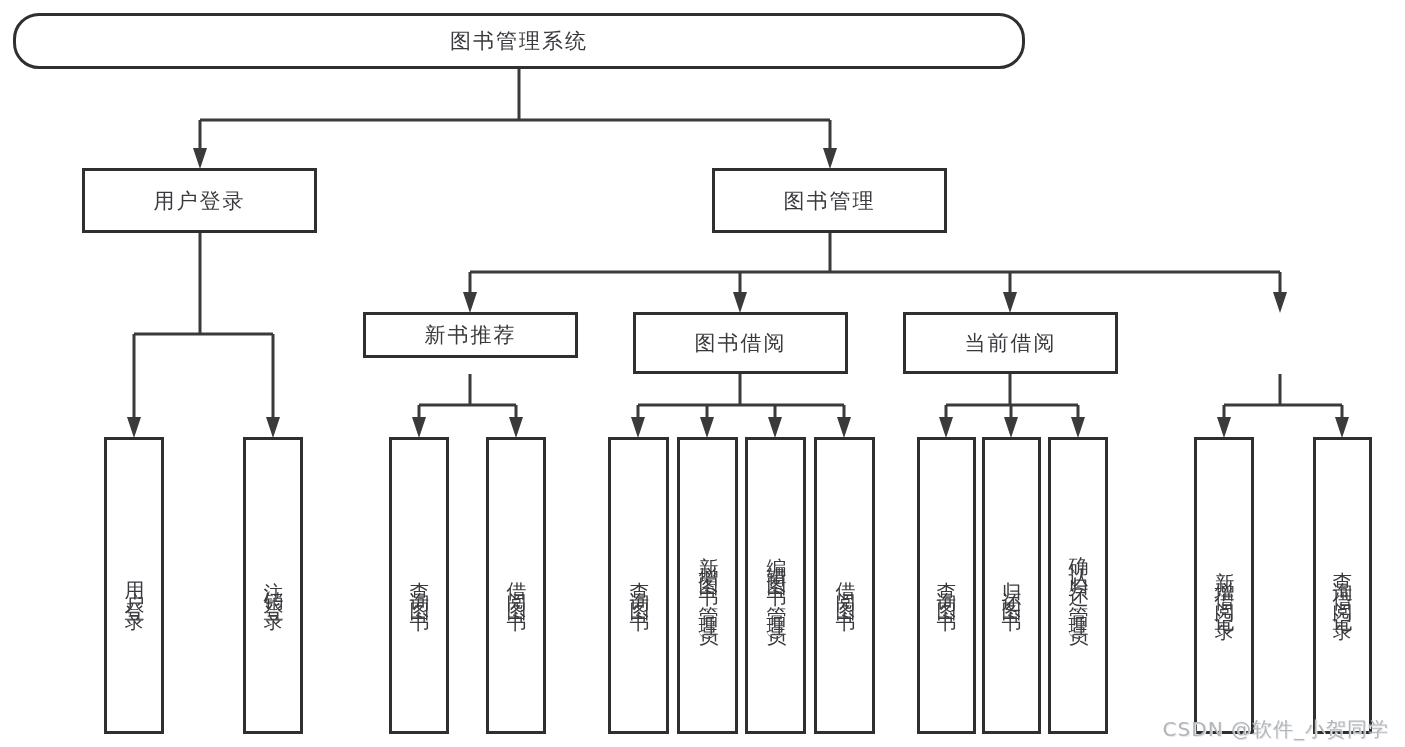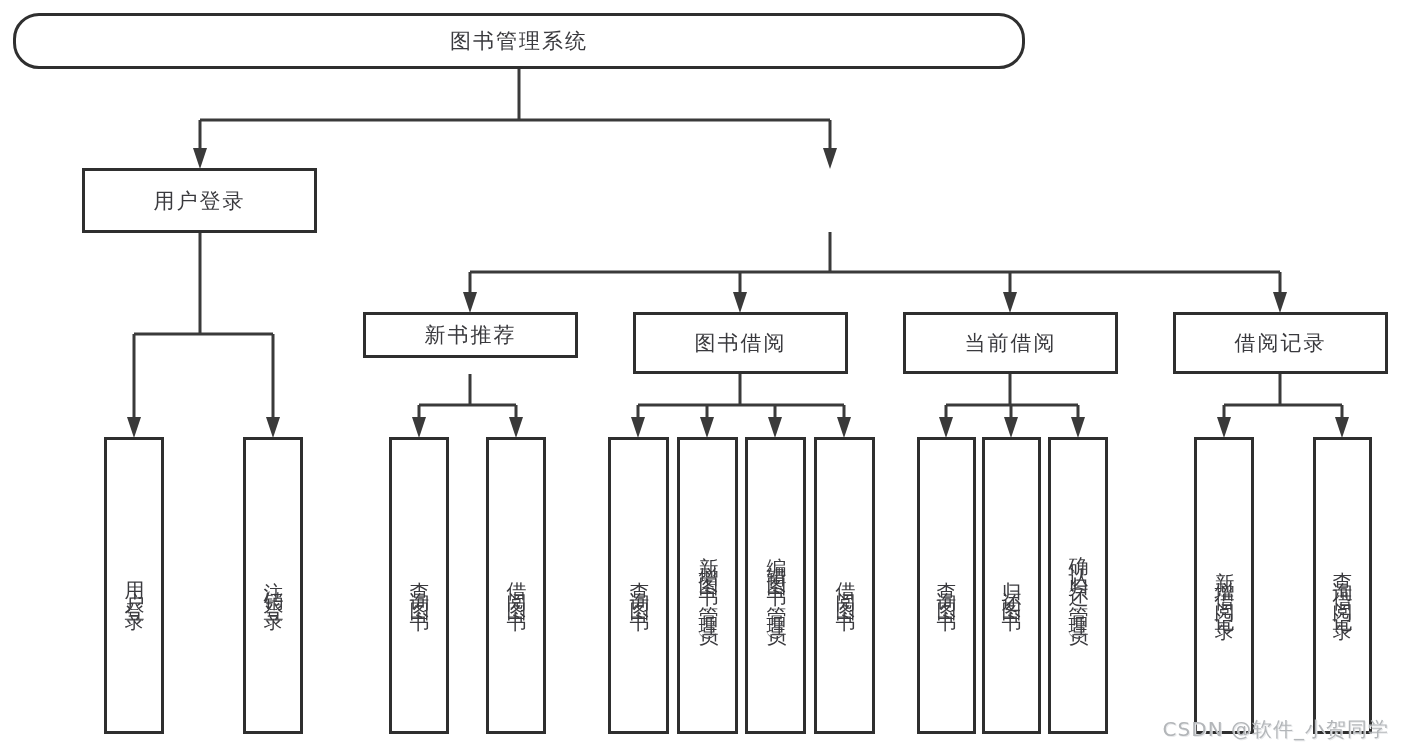--- a/index.html
+++ b/index.html
@@ -76,25 +76,25 @@
     <polygon points="1071,417 1085,417 1078,438"></polygon>
 
     <path d="M1280 374 V405 M1224 405 H1342 M1224 405 V420 M1342 405 V420"></path>
     <polygon points="1217,417 1231,417 1224,438"></polygon>
     <polygon points="1335,417 1349,417 1342,438"></polygon>
   </svg>
 
   <div class="box title-box" style="left:13px;top:13px;width:1012px;height:56px">图书管理系统</div>
 
   <div class="box lvl-box" style="left:82px;top:168px;width:235px;height:65px">用户登录</div>
+  <div class="box lvl-box" style="left:712px;top:168px;width:235px;height:65px">图书管理</div>
 
   <div class="box lvl-box" style="left:363px;top:312px;width:215px;height:46px">新书推荐</div>
   <div class="box lvl-box" style="left:633px;top:312px;width:215px;height:62px">图书借阅</div>
   <div class="box lvl-box" style="left:903px;top:312px;width:215px;height:62px">当前借阅</div>
-  <div class="box lvl-box" style="left:1173px;top:312px;width:215px;height:62px">借阅记录</div>
 
   <div class="box leaf" style="left:104px;top:437px;width:60px;height:297px">用户登录</div>
   <div class="box leaf" style="left:243px;top:437px;width:60px;height:297px">注销登录</div>
 
   <div class="box leaf" style="left:389px;top:437px;width:60px;height:297px">查询图书</div>
   <div class="box leaf" style="left:486px;top:437px;width:60px;height:297px">借阅图书</div>
 
   <div class="box leaf" style="left:608px;top:437px;width:61px;height:297px">查询图书</div>
   <div class="box leaf" style="left:677px;top:437px;width:61px;height:297px">新增图书（管理员）</div>
   <div class="box leaf" style="left:745px;top:437px;width:61px;height:297px">编辑图书（管理员）</div>

